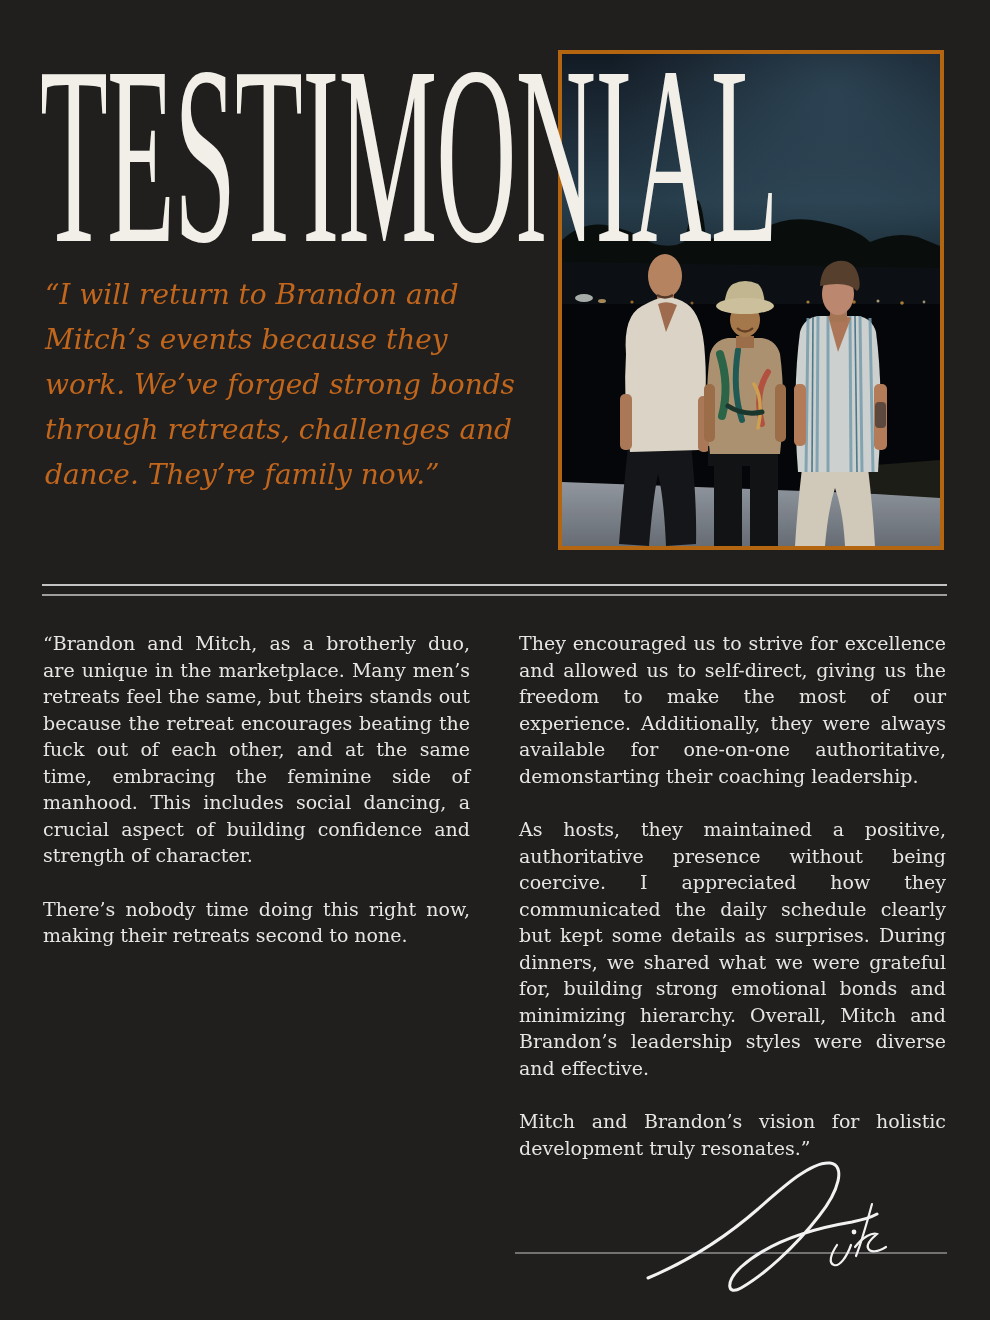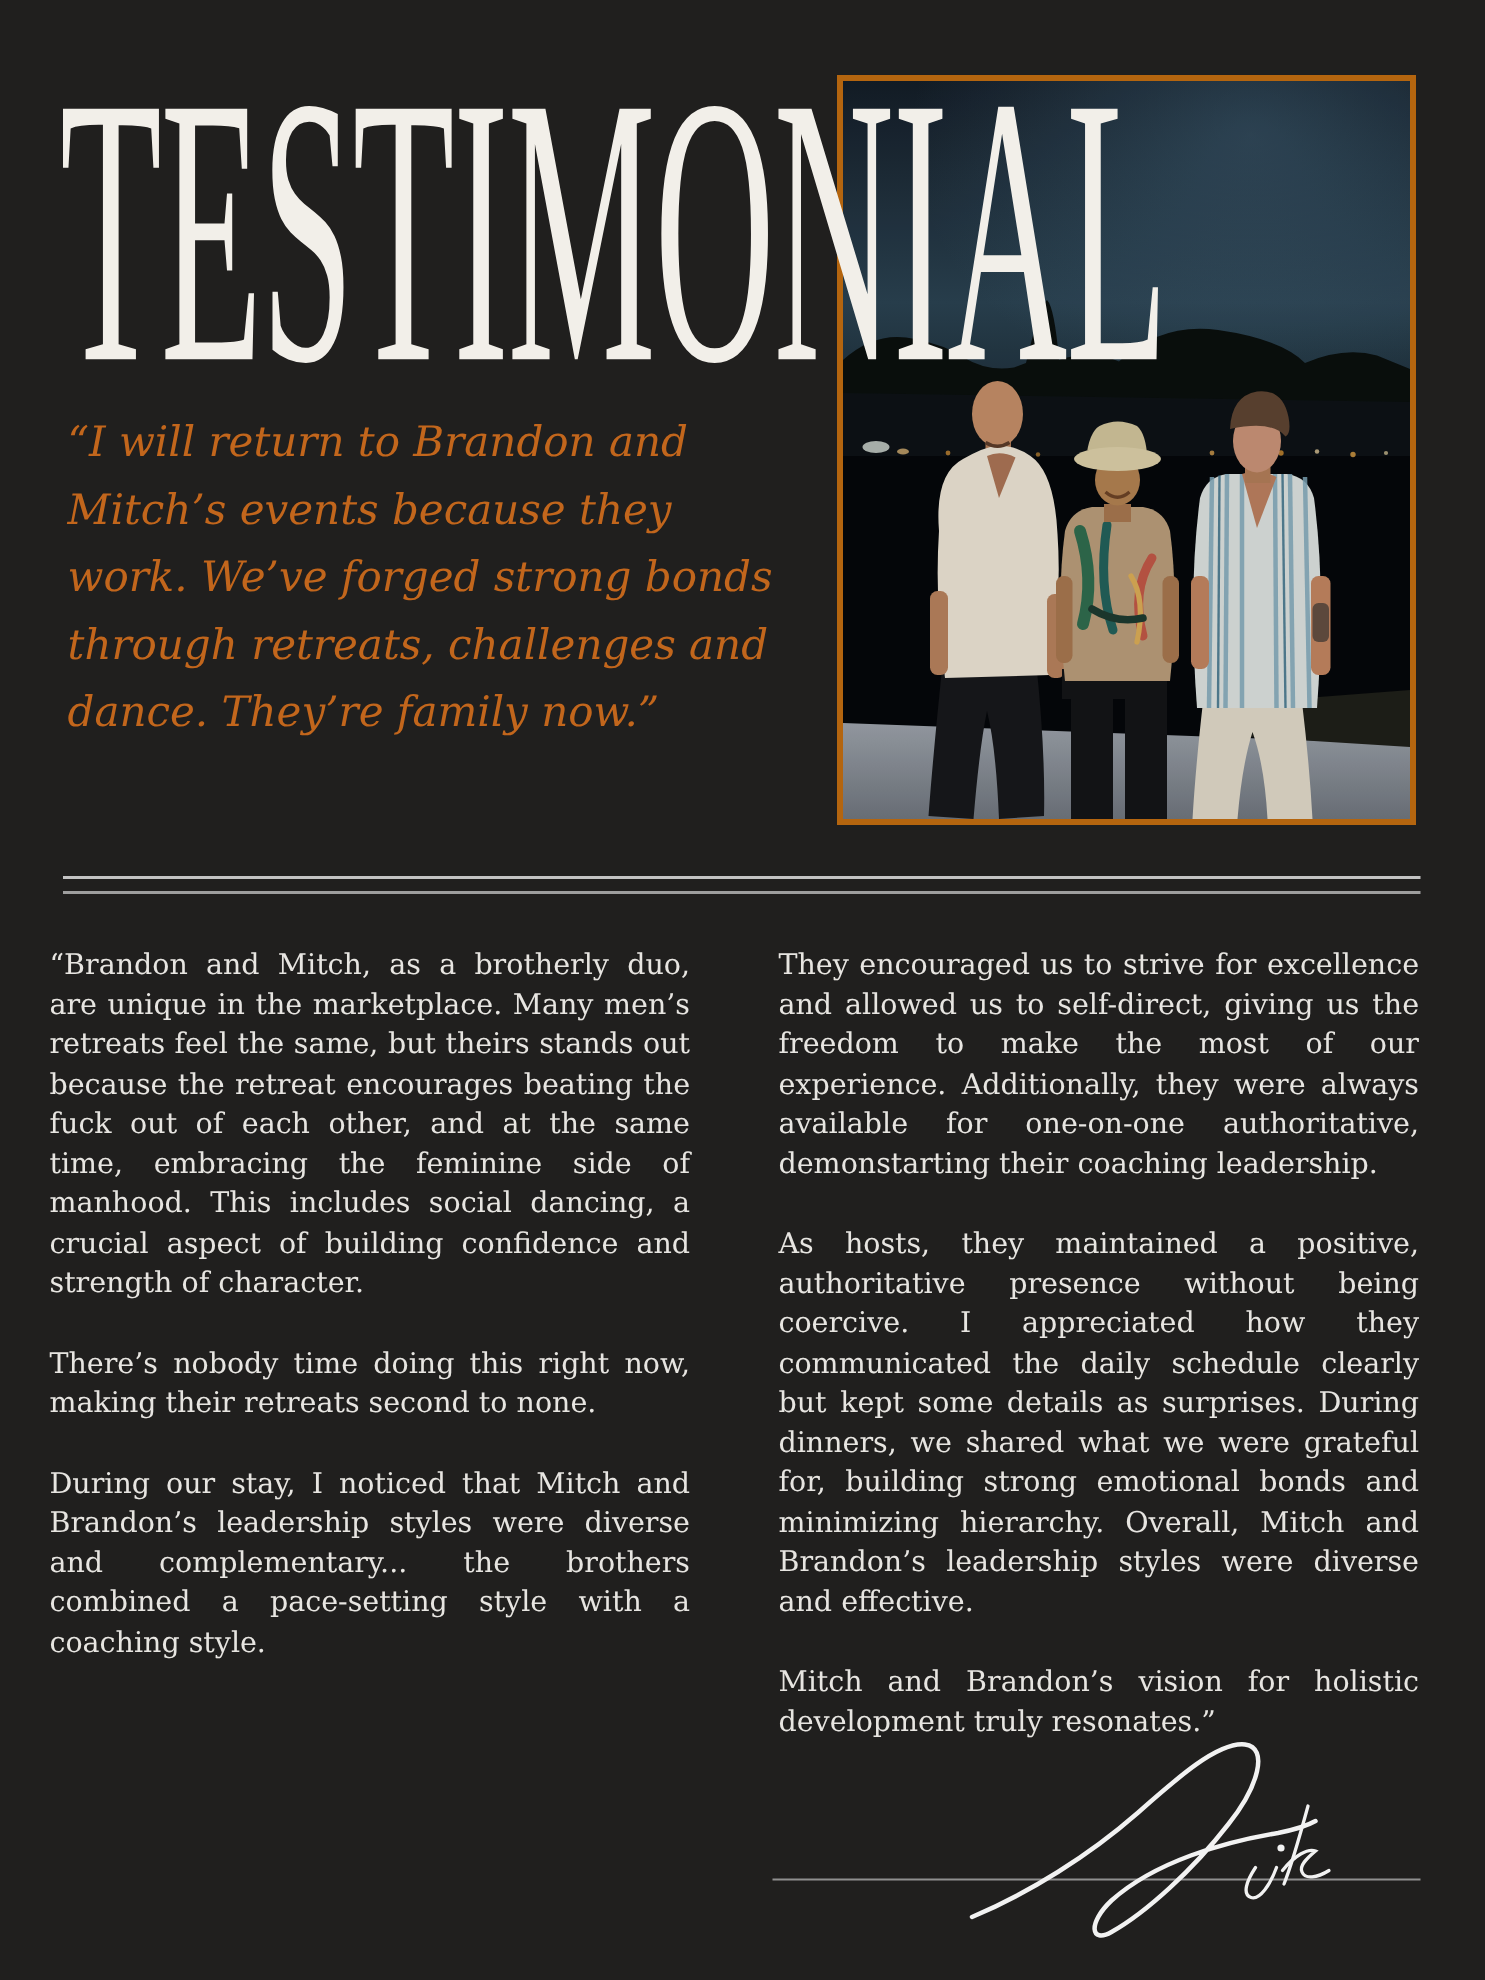--- a/index.html
+++ b/index.html
@@ -40,21 +40,21 @@
     position:absolute; left:42px; top:584px; width:905px; height:8px; z-index:2;
     border-top:2px solid #c3c3c3; border-bottom:2px solid #9e9e9e;
   }
 
   
   .col {
     position:absolute; top:630px; width:427px; z-index:2;
     color:#e7e5e1; font-size:19px; line-height:26.5px;
     text-align:justify;
   }
-  .col-left  { left:33px;  }
+  .col-left  { left:43px;  }
   .col-right { left:519px; }
   .col p { margin:0 0 27px 0; }
   .col p:last-child { margin-bottom:0; }
 
   
   .signature-block { position:absolute; left:500px; top:1150px; width:460px; height:150px; z-index:2; }
   .signature-block svg { display:block; width:460px; height:150px; }
 </style>
 </head>
 <body>
@@ -167,21 +167,20 @@
 
   <h1 class="headline">TESTIMONIAL</h1>
 
   <p class="pull-quote">“I will return to Brandon and Mitch’s events because they work. We’ve forged strong bonds through retreats, challenges and dance. They’re family now.”</p>
 
   <div class="divider"></div>
 
   <div class="col col-left">
     <p>“Brandon and Mitch, as a brotherly duo, are unique in the marketplace. Many men’s retreats feel the same, but theirs stands out because the retreat encourages beating the fuck out of each other, and at the same time, embracing the feminine side of manhood. This includes social dancing, a crucial aspect of building confidence and strength of character.</p>
     <p>There’s nobody time doing this right now, making their retreats second to none.</p>
-    <p>During our stay, I noticed that Mitch and Brandon’s leadership styles were diverse and complementary... the brothers combined a pace-setting style with a coaching style.</p>
   </div>
   <div class="col col-right">
     <p>They encouraged us to strive for excellence and allowed us to self-direct, giving us the freedom to make the most of our experience. Additionally, they were always available for one-on-one authoritative, demonstarting their coaching leadership.</p>
     <p>As hosts, they maintained a positive, authoritative presence without being coercive. I appreciated how they communicated the daily schedule clearly but kept some details as surprises. During dinners, we shared what we were grateful for, building strong emotional bonds and minimizing hierarchy. Overall, Mitch and Brandon’s leadership styles were diverse and effective.</p>
     <p>Mitch and Brandon’s vision for holistic development truly resonates.”</p>
   </div>
 
   <div class="signature-block" aria-label="Dik">
     <svg viewBox="0 0 460 150">
       <line x1="15" y1="103" x2="447" y2="103" stroke="#8f8f8f" stroke-width="1.3"></line>

